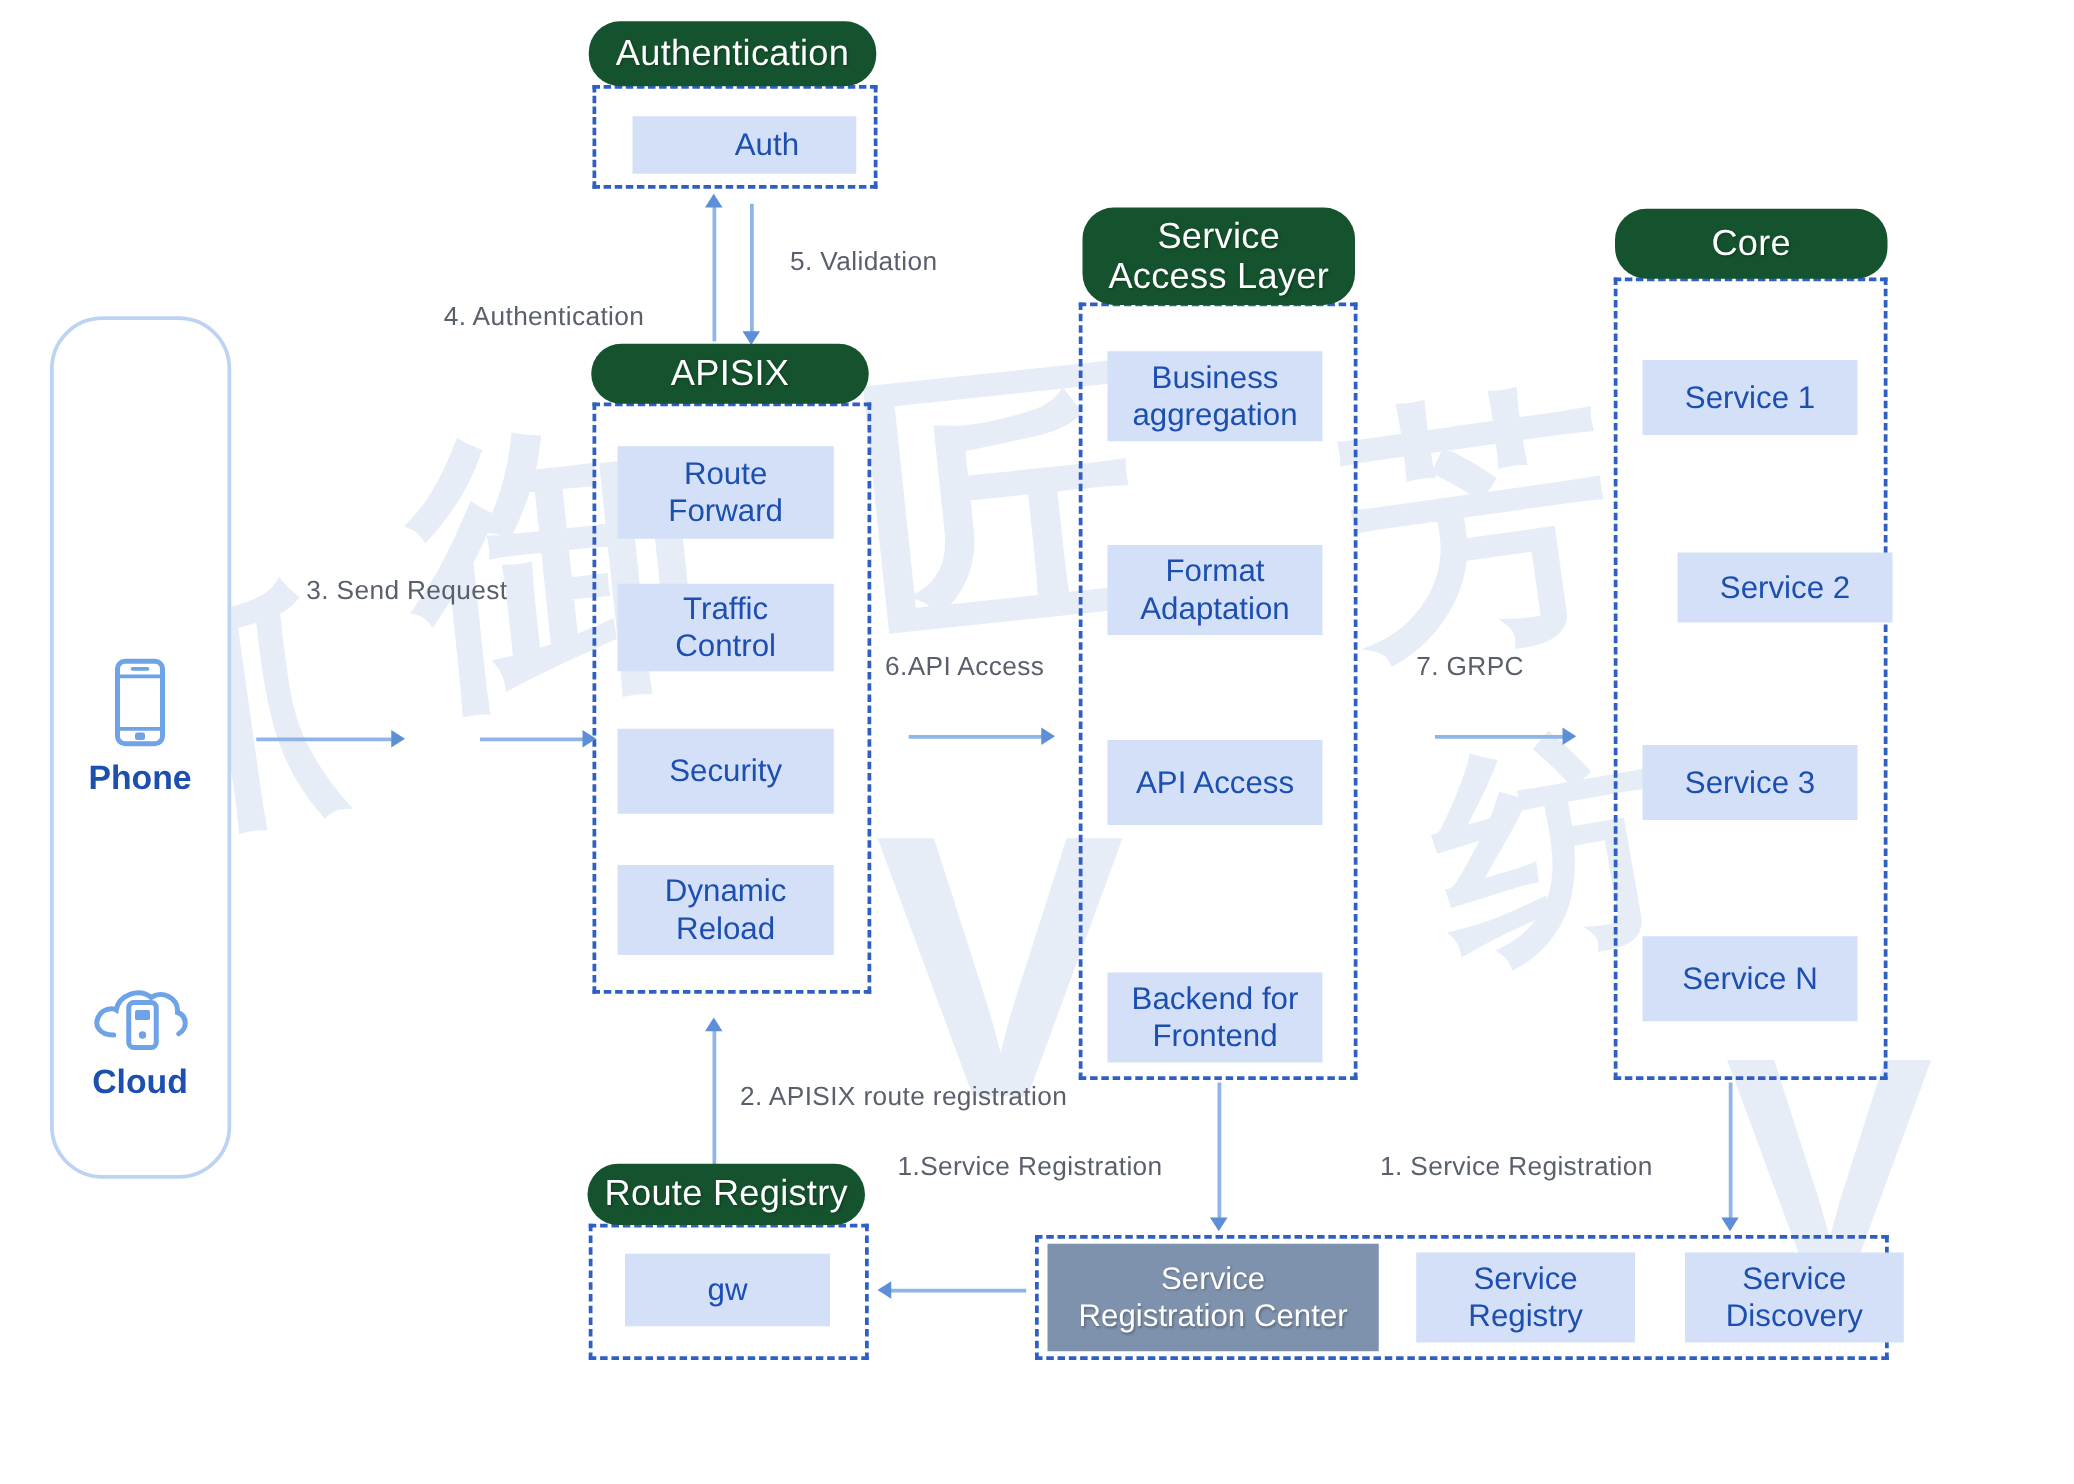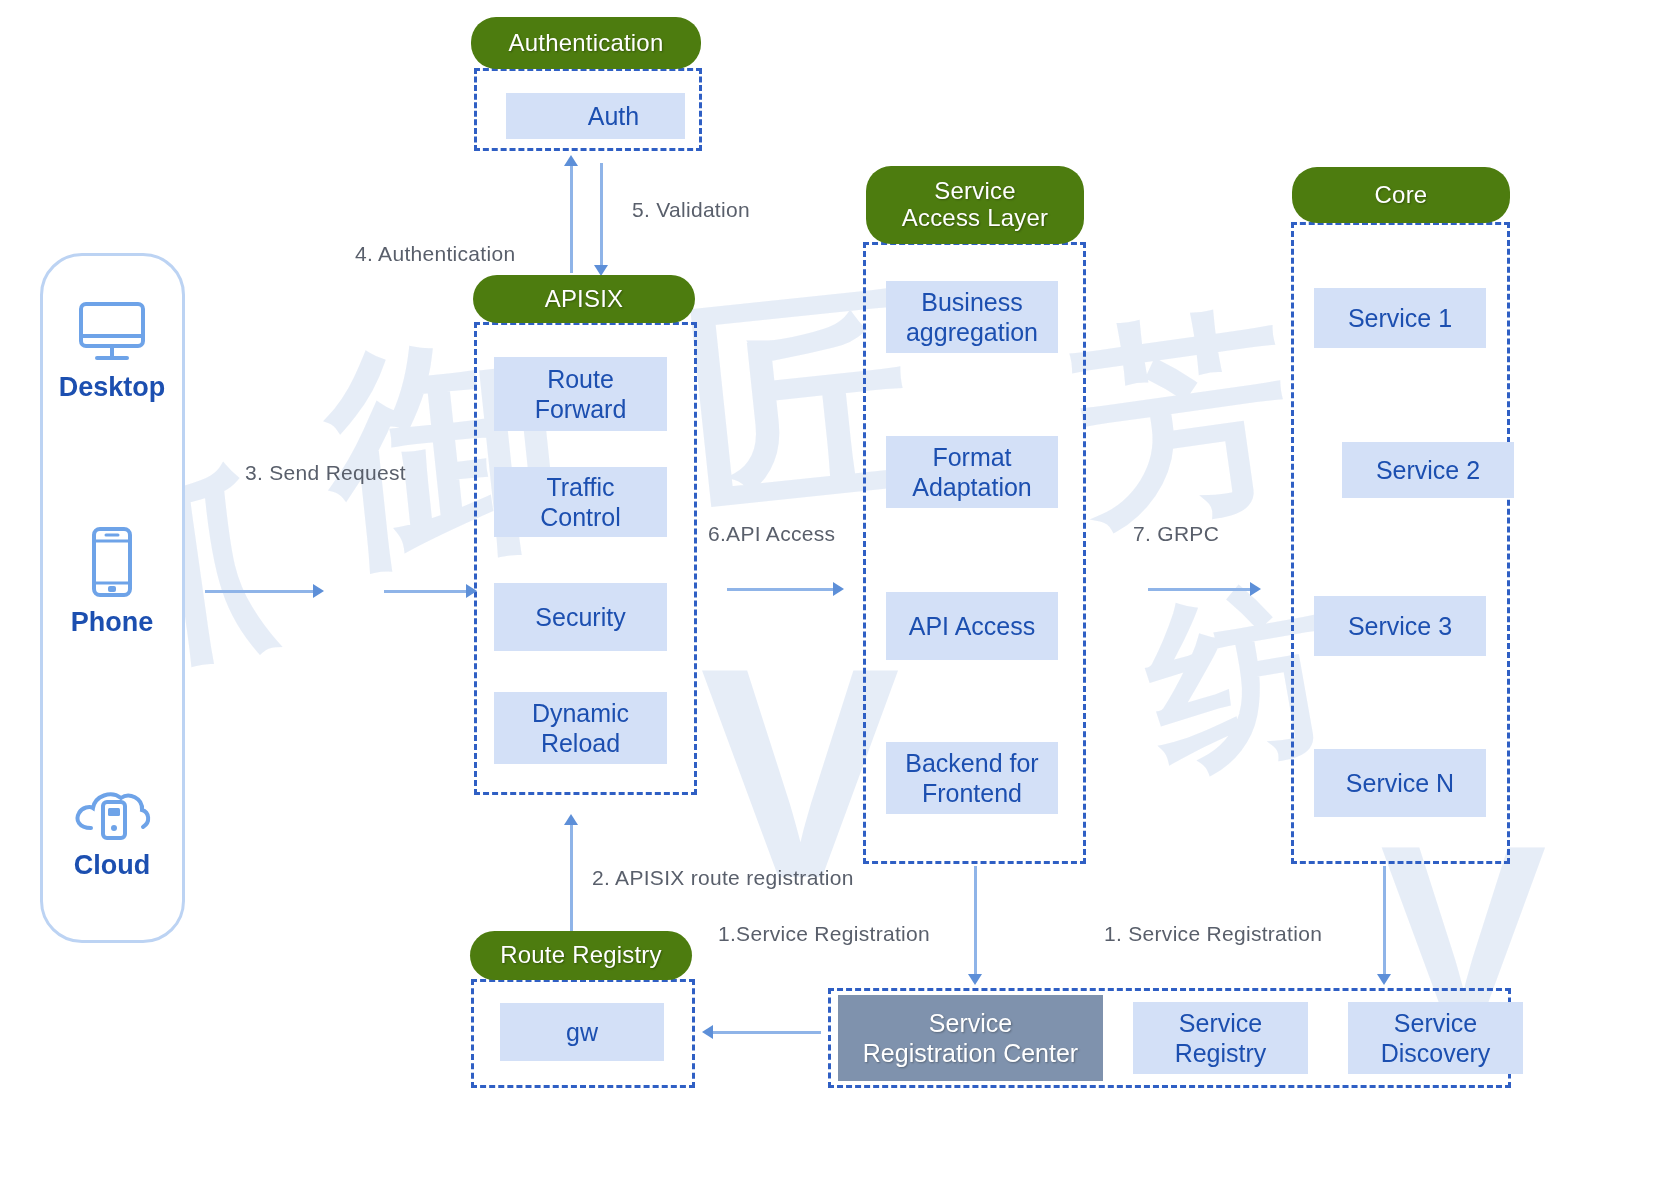--- a/index.html
+++ b/index.html
@@ -35,28 +35,28 @@
   }
   .group-body {
     position: absolute;
     box-sizing: border-box;
     border: 3px dashed #2f5fc4;
     background: transparent;
   }
   .group-title {
     position: absolute;
     box-sizing: border-box;
-    background: #4d7c0f;
+    background: #14532d;
     color: #ffffff;
     display: flex;
     align-items: center;
     justify-content: center;
     text-align: center;
     line-height: 1.12;
-    font-size: 24px;
+    font-size: 29px;
     letter-spacing: 0.2px;
     text-shadow: 1px 1px 2px rgba(0,0,0,0.30);
     z-index: 4;
     border-radius: 25px;
   }
 
   
   .chip {
     position: absolute;
     box-sizing: border-box;
@@ -162,31 +162,20 @@
   <div class="wm" style="left:60px; top:430px; font-size:210px; transform:rotate(-8deg);">抓</div>
   <div class="wm" style="left:330px; top:300px; font-size:230px; transform:rotate(-6deg);">御</div>
   <div class="wm" style="left:690px; top:250px; font-size:230px; transform:rotate(-6deg);">匠</div>
   <div class="wm" style="left:1080px; top:280px; font-size:210px; transform:rotate(-8deg);">芳</div>
   <div class="wm" style="left:700px; top:600px; font-size:300px;">V</div>
   <div class="wm" style="left:1380px; top:790px; font-size:250px;">V</div>
   <div class="wm" style="left:1150px; top:560px; font-size:180px; transform:rotate(-10deg);">纺</div>
 
   <div class="client-panel" style="left:40px; top:253px; width:145px; height:690px;"></div>
 
-  <div class="client-item" style="left:37px; top:300px;">
-    <span>
-      <svg class="icon" width="78" height="66" viewBox="0 0 78 66">
-        <rect x="8" y="4" width="62" height="42" rx="5" fill="none" stroke="#6ea3e8" stroke-width="4"></rect>
-        <line x1="8" y1="36" x2="70" y2="36" stroke="#6ea3e8" stroke-width="4"></line>
-        <line x1="39" y1="46" x2="39" y2="56" stroke="#6ea3e8" stroke-width="4"></line>
-        <line x1="24" y1="58" x2="54" y2="58" stroke="#6ea3e8" stroke-width="4" stroke-linecap="round"></line>
-      </svg>
-    </span>
-    <span class="label">Desktop</span>
-  </div>
 
   <div class="client-item" style="left:37px; top:525px;">
     <span>
       <svg class="icon" width="56" height="76" viewBox="0 0 56 76">
         <rect x="10" y="4" width="36" height="66" rx="6" fill="none" stroke="#6ea3e8" stroke-width="4"></rect>
         <line x1="10" y1="16" x2="46" y2="16" stroke="#6ea3e8" stroke-width="3"></line>
         <line x1="10" y1="58" x2="46" y2="58" stroke="#6ea3e8" stroke-width="3"></line>
         <rect x="24" y="61" width="8" height="6" rx="2" fill="#6ea3e8"></rect>
         <line x1="22" y1="10" x2="34" y2="10" stroke="#6ea3e8" stroke-width="3" stroke-linecap="round"></line>
       </svg>
@@ -227,21 +216,21 @@
 
   <div class="group">
     <div class="group-body" style="left:863px; top:242px; width:223px; height:622px;"></div>
     <div class="group-title" style="left:866px; top:166px; width:218px; height:78px; white-space:pre-line;">Service
 Access Layer</div>
     <div class="chip" style="left:886px; top:281px; width:172px; height:72px; white-space:pre-line;">Business
 aggregation</div>
     <div class="chip" style="left:886px; top:436px; width:172px; height:72px; white-space:pre-line;">Format
 Adaptation</div>
     <div class="chip" style="left:886px; top:592px; width:172px; height:68px;">API Access</div>
-    <div class="chip" style="left:886px; top:742px; width:172px; height:72px; white-space:pre-line;">Backend for
+    <div class="chip" style="left:886px; top:778px; width:172px; height:72px; white-space:pre-line;">Backend for
 Frontend</div>
   </div>
 
   <div class="group">
     <div class="group-body" style="left:1291px; top:222px; width:219px; height:642px;"></div>
     <div class="group-title" style="left:1292px; top:167px; width:218px; height:56px;">Core</div>
     <div class="chip" style="left:1314px; top:288px; width:172px; height:60px;">Service 1</div>
     <div class="chip" style="left:1314px; top:442px; width:172px; height:56px;margin-left:28px;">Service 2</div>
     <div class="chip" style="left:1314px; top:596px; width:172px; height:60px;">Service 3</div>
     <div class="chip" style="left:1314px; top:749px; width:172px; height:68px;">Service N</div>

